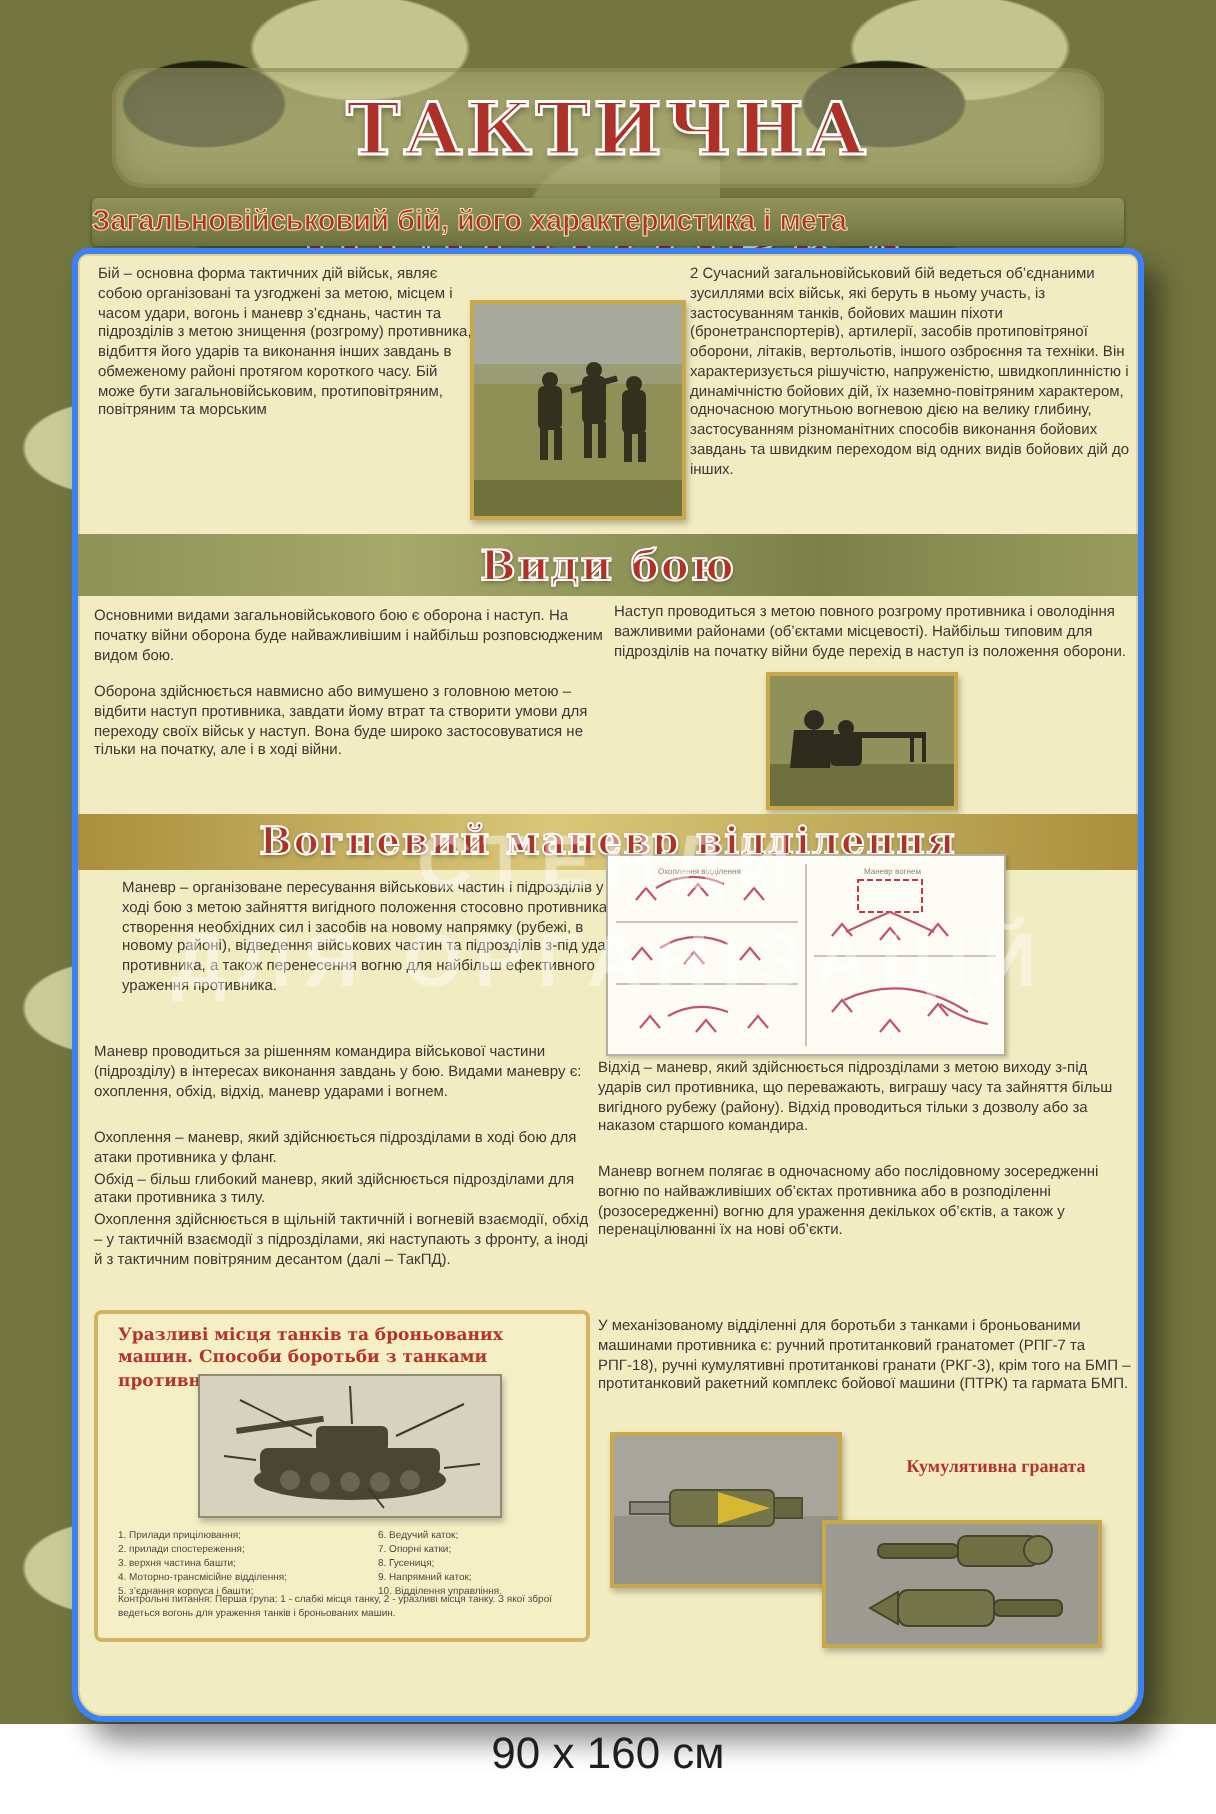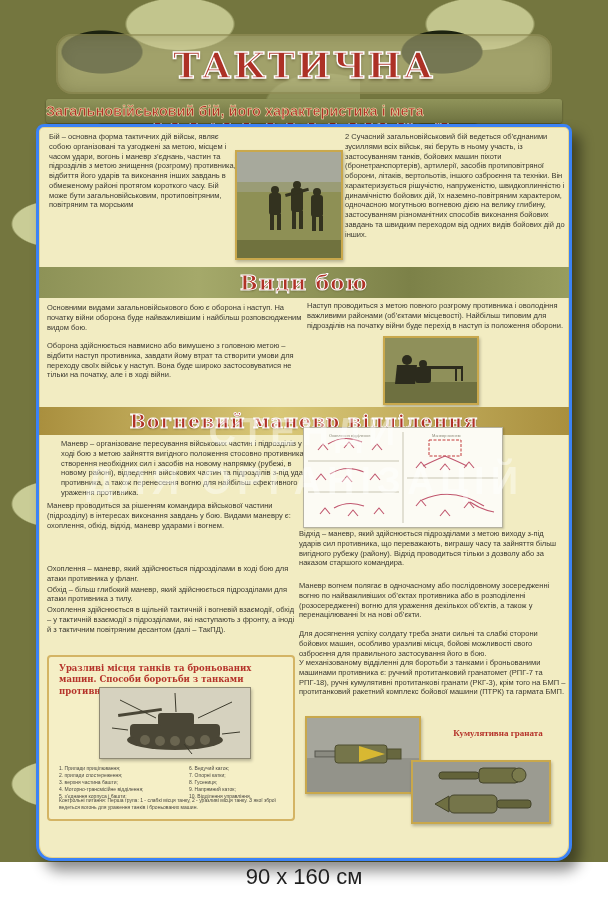--- a/index.html
+++ b/index.html
@@ -46,21 +46,21 @@
   #introLeft{left:10px;top:5px;width:188px;}
   #soldiersPhoto{left:196px;top:23px;width:104px;height:106px;}
   #introRight{left:306px;top:5px;width:220px;}
   
   #vydyL1{left:8px;top:176px;width:258px;}
   #vydyL2{left:8px;top:214px;width:258px;}
   #vydyR1{left:268px;top:174px;width:256px;}
   #gunnerPhoto{left:344px;top:209px;width:92px;height:65px;}
   
   #manL1{left:8px;top:312px;width:252px;margin-left:14px;}
-  #manL2{left:8px;top:374px;width:252px;}
+  #manL2{left:8px;top:394px;width:252px;}
   #manL3{left:8px;top:437px;width:252px;}
   #manL3 div{margin-bottom:1px;}
   #diagramBox{position:absolute;left:264px;top:300px;width:198px;height:99px;background:#fcfbf4;
     border:1px solid #b5b2a0;box-shadow:1px 1px 2px rgba(0,0,0,.2);}
   #manR1{left:260px;top:402px;width:266px;}
   #manR2{left:260px;top:454px;width:266px;}
   
   #tanksPanel{position:absolute;left:8px;top:528px;width:244px;height:162px;background:#f5efc6;
     border:2px solid #d4b464;border-radius:4px;}
   #tanksHeader{position:absolute;left:10px;top:6px;width:224px;font-family:"DejaVu Serif",serif;
@@ -236,21 +236,20 @@
       <div class="tinyList" id="tankListR">
           <div>6. Ведучий каток;</div>
           <div>7. Опорні катки;</div>
           <div>8. Гусениця;</div>
           <div>9. Напрямний каток;</div>
           <div>10. Відділення управління.</div>
         </div>
       <div id="controlQ">Контрольні питання: Перша група: 1 - слабкі місця танку, 2 - уразливі місця танку. З якої зброї ведеться вогонь для ураження танків і броньованих машин.</div>
     </div>
 
-    <div class="txt" id="tanksR1">Для досягнення успіху солдату треба знати сильні та слабкі сторони бойових машин, особливо уразливі місця, бойові можливості свого озброєння для правильного застосування його в бою.</div>
     <div class="txt" id="tanksR2">У механізованому відділенні для боротьби з танками і броньованими машинами противника є: ручний протитанковий гранатомет (РПГ-7 та РПГ-18), ручні кумулятивні протитанкові гранати (РКГ-3), крім того на БМП – протитанковий ракетний комплекс бойової машини (ПТРК) та гармата БМП.</div>
 
     <div class="photo" id="cutawayPhoto">
       <svg width="100%" height="100%" viewBox="0 0 112 74" preserveAspectRatio="none">
         <rect width="112" height="74" fill="#a6a69c"></rect>
         <rect y="40" width="112" height="34" fill="#93938a"></rect>
         <rect x="8" y="33" width="22" height="6" fill="#8a8a80" stroke="#55554c" stroke-width="1"></rect>
         <rect x="28" y="27" width="52" height="18" rx="3" fill="#75754a" stroke="#4e4e30" stroke-width="1"></rect>
         <polygon points="52,28 78,36 52,44" fill="#d8b832"></polygon>
         <rect x="80" y="31" width="14" height="10" fill="#67673f" stroke="#4e4e30" stroke-width="1"></rect>

